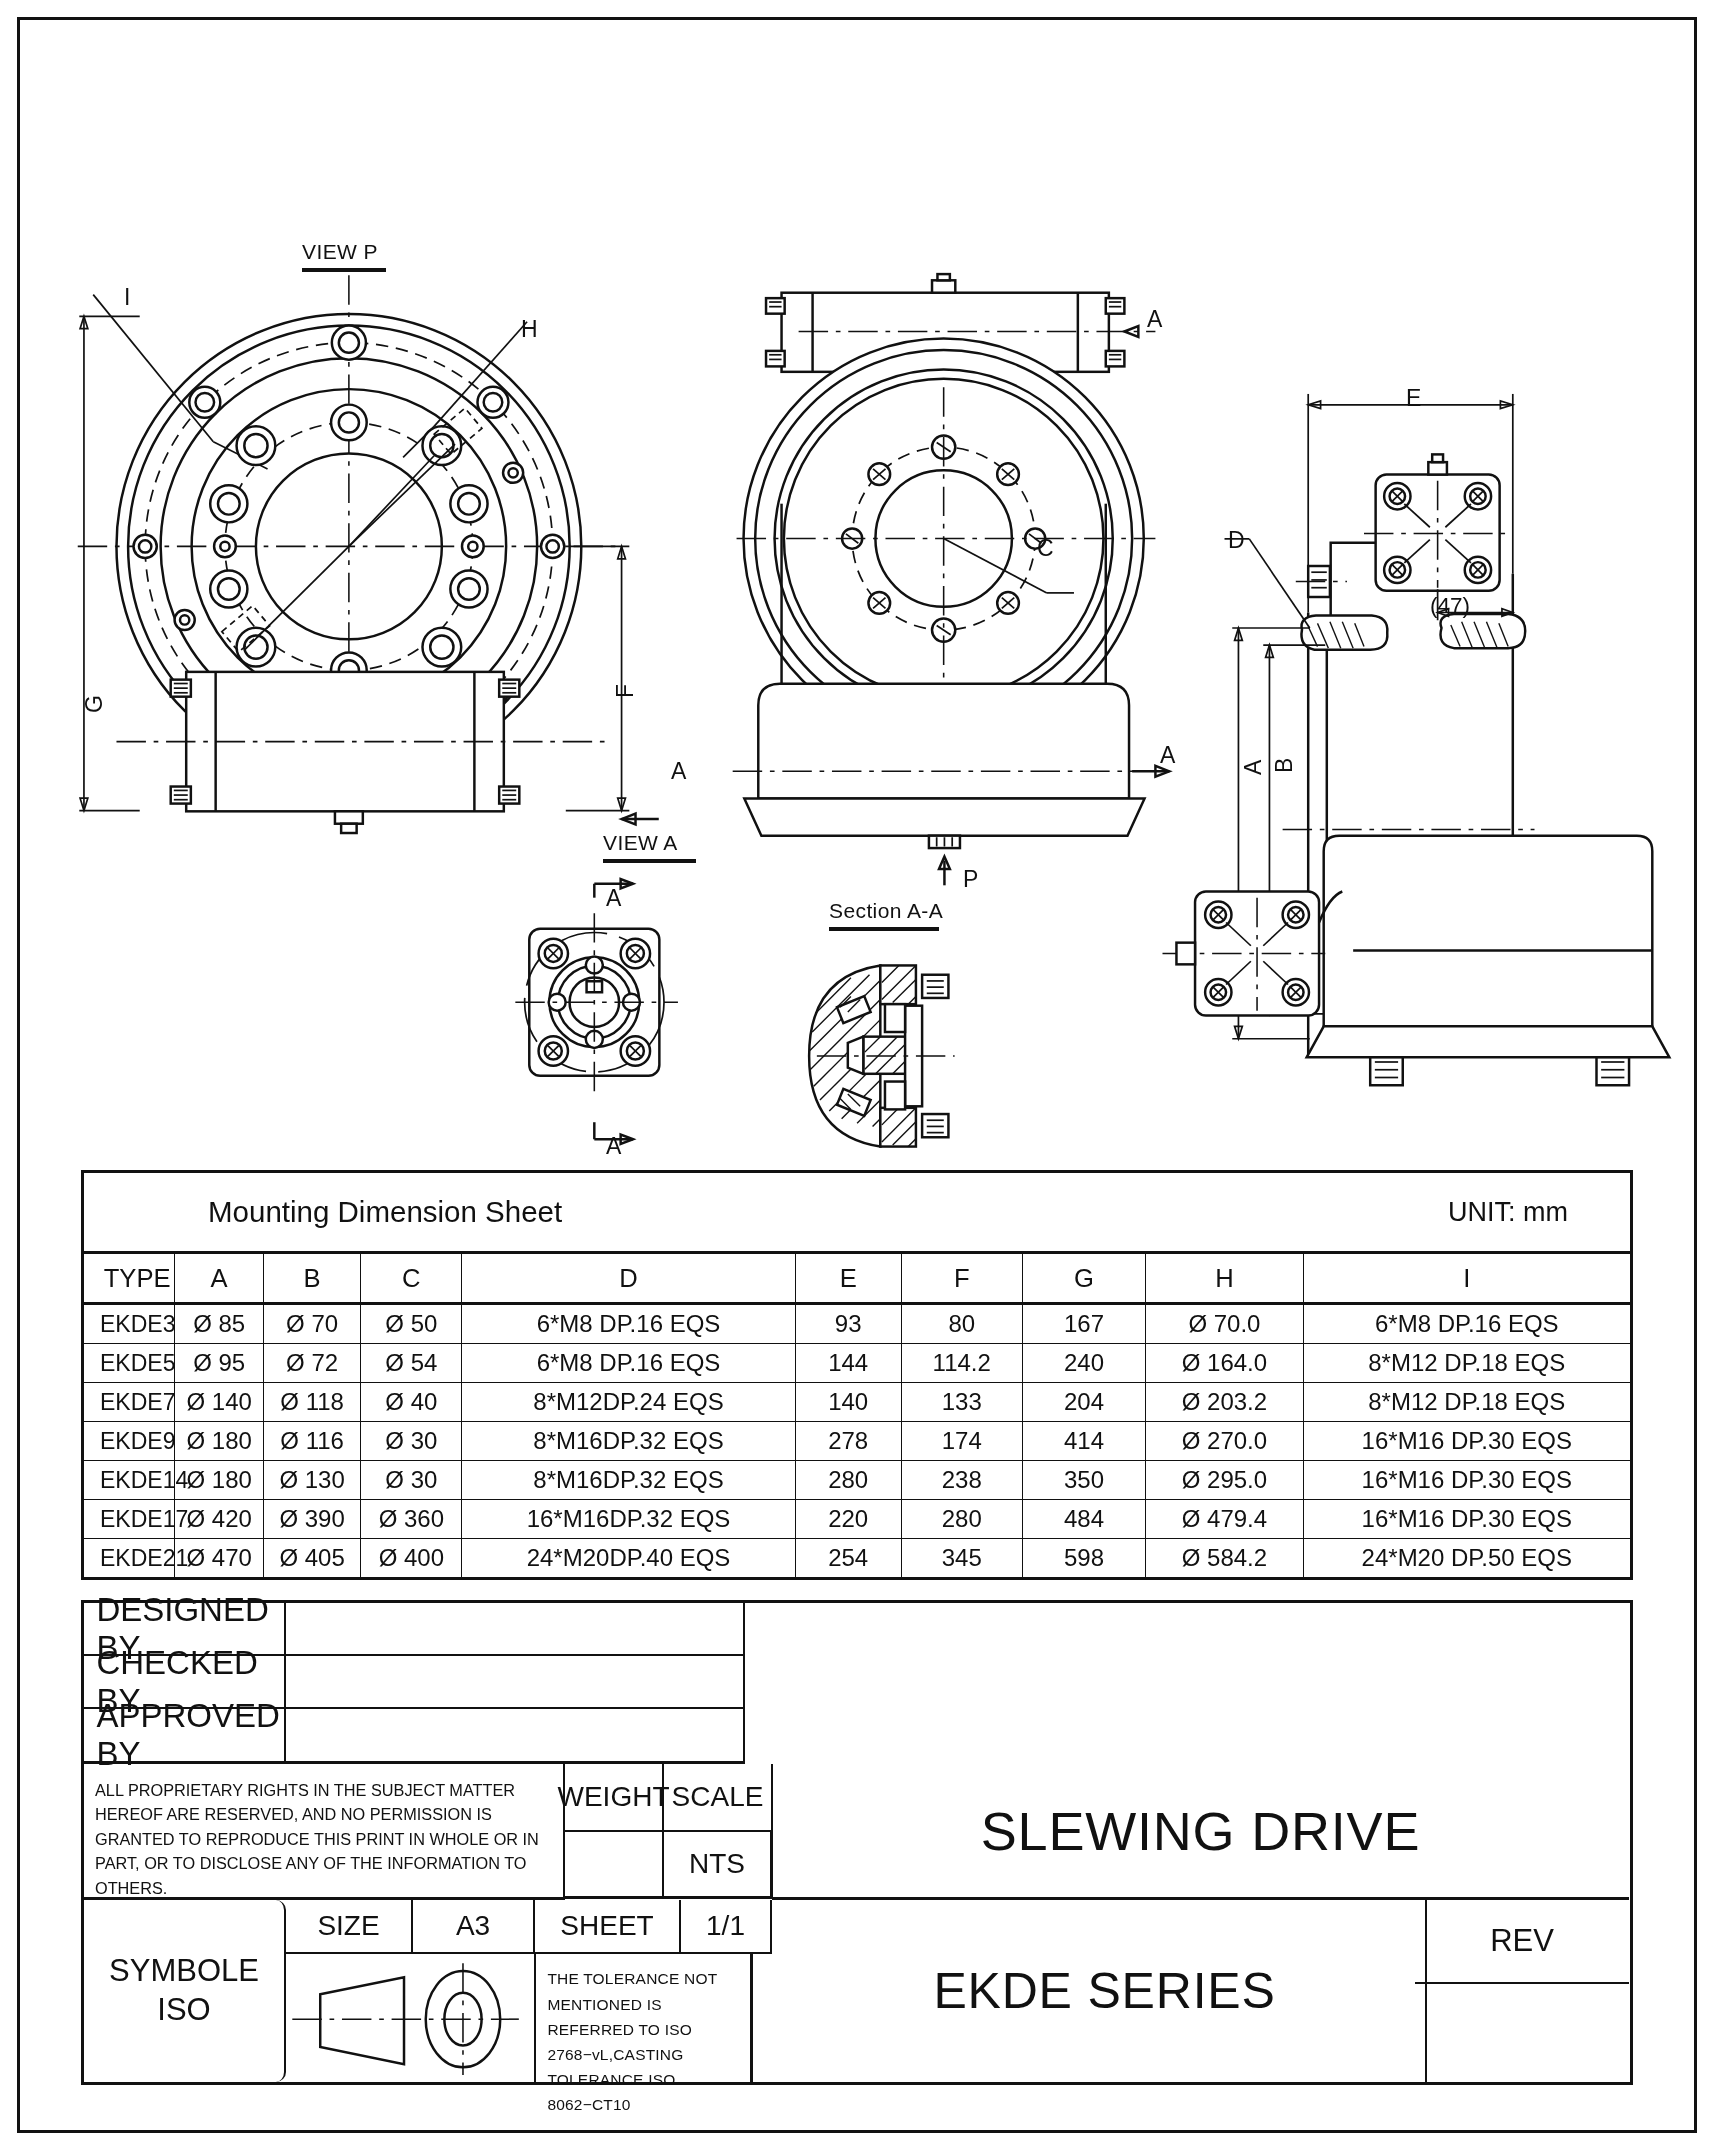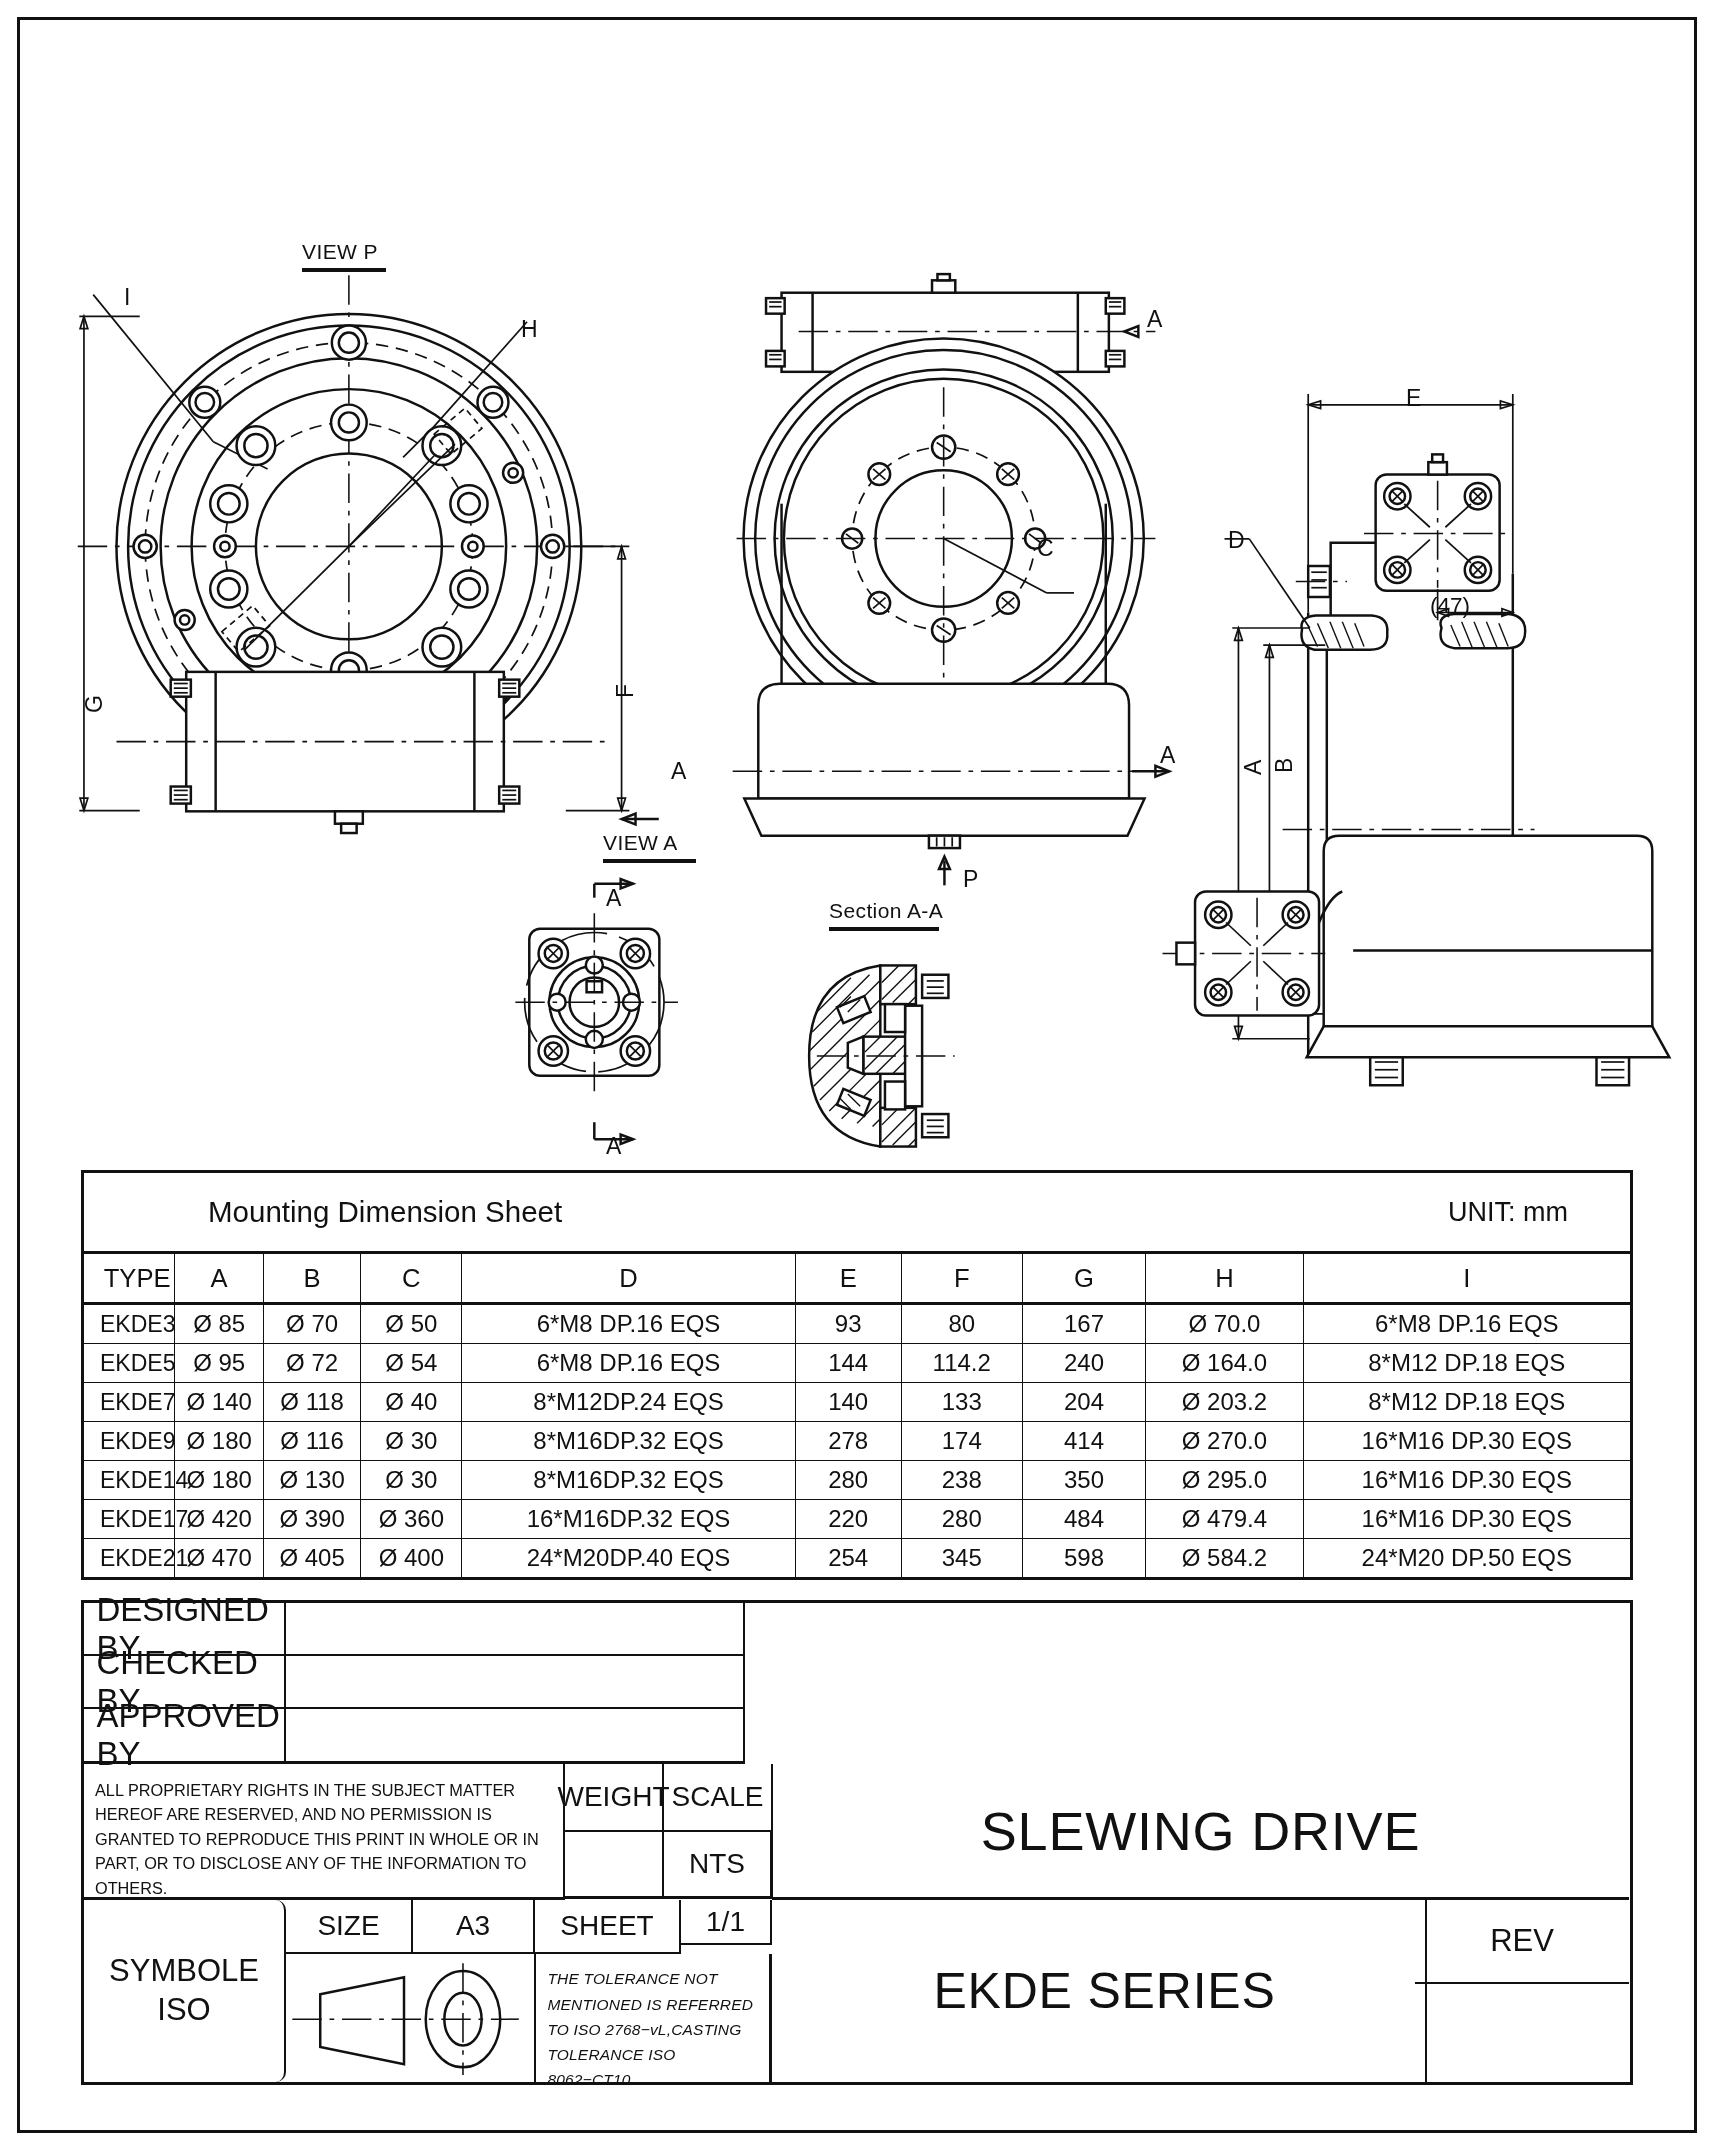--- a/index.html
+++ b/index.html
@@ -787,33 +787,33 @@
     <div class="tbtxt big-title bdr-bthick" style="left:688px;top:161px;width:857px;height:136px;">SLEWING DRIVE</div>
 
     <div class="tbtxt symbole bdr-r" style="left:0;top:297px;width:202px;height:182px;border-radius:10px;">
       <span>SYMBOLE</span>
       <span>ISO</span>
     </div>
 
     <div class="tbtxt lab-md bdr-r bdr-b" style="left:202px;top:297px;width:127px;height:54px;">SIZE</div>
     <div class="tbtxt lab-md bdr-r bdr-b" style="left:329px;top:297px;width:122px;height:54px;">A3</div>
     <div class="tbtxt lab-md bdr-r bdr-b" style="left:451px;top:297px;width:146px;height:54px;">SHEET</div>
-    <div class="tbtxt lab-md bdr-r bdr-b" style="left:597px;top:297px;width:91px;height:45px;">1/1</div>
+    <div class="tbtxt lab-md bdr-r bdr-b" style="left:597px;top:297px;width:91px;height:54px;">1/1</div>
 
     <div class="tb bdr-r" style="left:202px;top:351px;width:250px;height:128px;">
       <svg width="250" height="128" viewBox="0 0 322 165">
         <path class="ln med" d="M44 52 l108 -22 l0 112 l-108 -22 z" fill="none"></path>
         <ellipse class="ln med" cx="228" cy="84" rx="48" ry="62" fill="none"></ellipse>
         <ellipse class="ln med" cx="228" cy="84" rx="24" ry="34" fill="none"></ellipse>
         <line class="center" x1="8" y1="84" x2="300" y2="84"></line>
         <line class="center" x1="228" y1="12" x2="228" y2="156"></line>
       </svg>
     </div>
 
-    <div class="tbtxt tolnote bdr-rthick" style="left:451px;top:351px;width:237px;height:128px;padding:12.4px 7.8px 0 12.4px;align-items:flex-start;font-style:italic;">THE TOLERANCE NOT MENTIONED IS REFERRED TO ISO 2768−vL,CASTING TOLERANCE ISO 8062−CT10</div>
+    <div class="tbtxt tolnote bdr-rthick" style="left:451px;top:351px;width:218px;height:128px;padding:12.4px 7.8px 0 12.4px;align-items:flex-start;">THE TOLERANCE NOT MENTIONED IS REFERRED TO ISO 2768−vL,CASTING TOLERANCE ISO 8062−CT10</div>
 
     <div class="tbtxt big-title2 bdr-r" style="left:688px;top:297px;width:643px;height:182px;">EKDE SERIES</div>
 
     <div class="tbtxt rev bdr-b" style="left:1331px;top:297px;width:214px;height:84px;">REV</div>
     <div class="tbtxt rev" style="left:1331px;top:381px;width:214px;height:98px;"></div>
   </div>
 
 </div>
 
 

